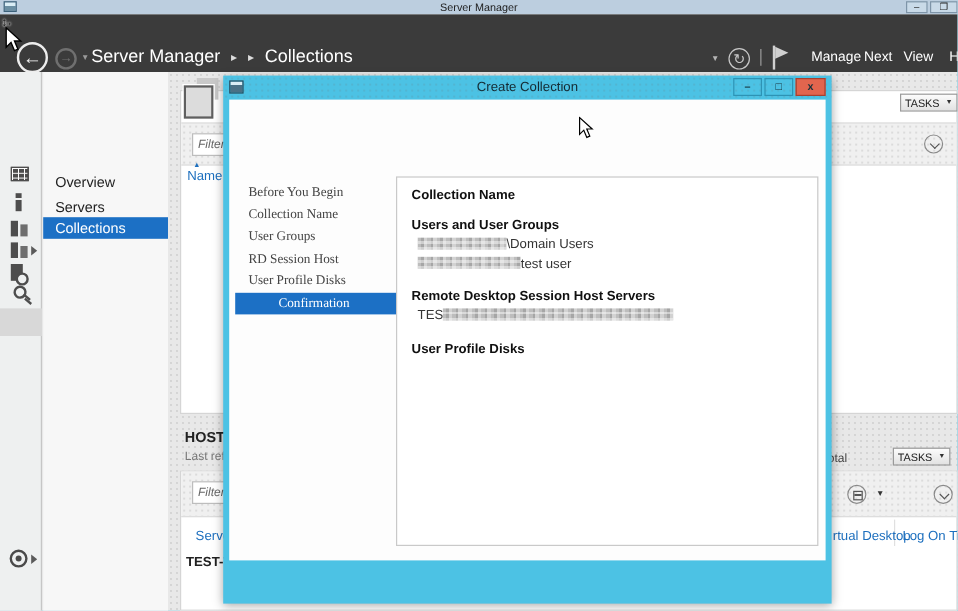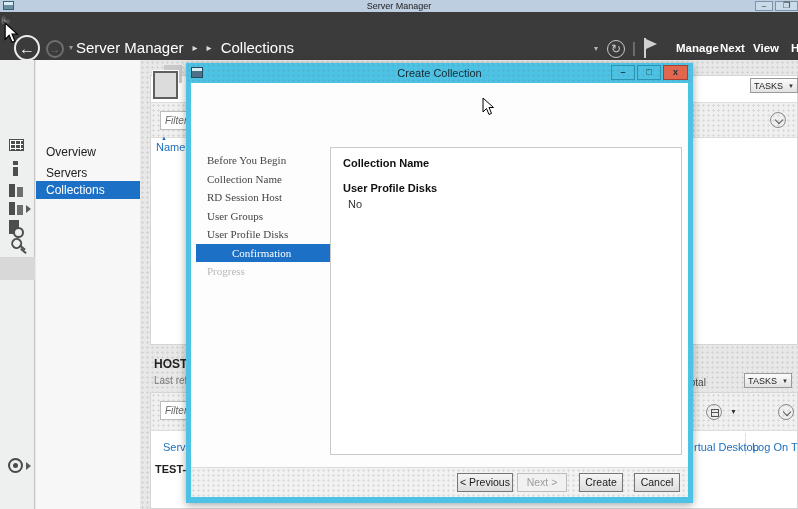--- a/index.html
+++ b/index.html
@@ -21,21 +21,21 @@
   #nav-fwd  { left:46px; top:28px; width:18px; height:18px; border:2px solid #6f6f6f; border-radius:50%; color:#6f6f6f; font-size:11px; line-height:15px; text-align:center; }
   #nav-caret { left:69px; top:31px; font-size:8px; color:#9a9a9a; }
   #breadcrumb { left:76px; top:27px; font-size:15px; display:flex; align-items:center; gap:9px; white-space:nowrap; }
   .crumb-sep { font-size:10px; color:#dcdcdc; }
   #nav-right-caret { left:594px; top:32px; font-size:8px; color:#b5b5b5; }
   #nav-refresh { left:607px; top:28px; width:18px; height:18px; border:1px solid #c8c8c8; border-radius:50%; color:#c8c8c8; font-size:12px; line-height:16px; text-align:center; }
   #nav-sep { left:632px; top:27px; font-size:15px; color:#8a8a8a; }
   #nav-flag { left:644px; top:26px; width:14px; height:20px; }
   #nav-flag::before { content:""; position:absolute; left:0; top:0; width:2px; height:20px; background:#d0d0d0; }
   #nav-flag::after { content:""; position:absolute; left:2px; top:1px; border-top:5px solid transparent; border-bottom:5px solid transparent; border-left:11px solid #d0d0d0; }
-  .nav-menu-item { top:30px; font-size:11.5px; color:#fff; white-space:nowrap;font-weight:bold; }
+  .nav-menu-item { top:30px; font-size:11.5px; color:#fff; white-space:nowrap; }
 
   
   #icon-strip { left:0; top:60px; width:35px; height:449px; background:#eef0f0; border-right:1px solid #c6c6c6; }
   .si { position:absolute; left:9px; }
   .i-grid { width:15px; height:12px; background:linear-gradient(#fff 1px, transparent 1px), linear-gradient(90deg,#fff 1px, transparent 1px), #4d4d4d; background-size:5px 4px; border:1px solid #4d4d4d; }
   .i-local { left:13px; width:5px; height:15px; background:linear-gradient(#4d4d4d 0 4px, #eef0f0 4px 6px, #4d4d4d 6px 100%); }
   .i-srv, .i-srv2 { width:16px; height:14px; }
   .i-srv::before, .i-srv2::before { content:""; position:absolute; left:0; top:0; width:6px; height:13px; background:#4d4d4d; }
   .i-srv::after, .i-srv2::after { content:""; position:absolute; left:8px; top:3px; width:6px; height:10px; background:#6e6e6e; }
   .i-page { width:10px; height:14px; background:#4d4d4d; }
@@ -209,41 +209,42 @@
     <div class="abs" id="dlg-icon"></div>
     <div class="abs" id="dlg-title">Create Collection</div>
     <div class="abs dlg-btn" id="dlg-min">–</div>
     <div class="abs dlg-btn" id="dlg-max">□</div>
     <div class="abs dlg-btn" id="dlg-close">x</div>
   </div>
   <div class="abs" id="dlg-body">
     <div class="abs" id="steps">
       <div class="step">Before You Begin</div>
       <div class="step">Collection Name</div>
+      <div class="step">User Groups</div>
       <div class="step">RD Session Host</div>
-      <div class="step">User Groups</div>
       <div class="step">User Profile Disks</div>
       <div class="step selected">Confirmation</div>
-      <div class="step disabled">Progress</div>
     </div>
     <div class="abs" id="confirm-box">
       <div class="section">
         <div class="section-label">Collection Name</div>
       </div>
       <div class="section">
+        <div class="section-label">Users and User Groups</div>
+        <div class="section-value"><span class="redact rw1"></span><span>\Domain Users</span></div>
+        <div class="section-value"><span class="redact rw2"></span><span>test user</span></div>
+      </div>
+      <div class="section">
+        <div class="section-label">Remote Desktop Session Host Servers</div>
+        <div class="section-value"><span>TES</span><span class="redact rw3"></span></div>
+      </div>
+      <div class="section">
         <div class="section-label">User Profile Disks</div>
-        <div class="section-value">No</div>
       </div>
     </div>
-  </div>
-  <div class="abs dotted" id="dlg-footer">
-    <button class="dlg-action" id="btn-prev">&lt; Previous</button>
-    <button class="dlg-action" id="btn-next">Next &gt;</button>
-    <button class="dlg-action" id="btn-create">Create</button>
-    <button class="dlg-action" id="btn-cancel">Cancel</button>
   </div>
 </div>
 
 <div class="abs" id="move-glyph">
     <span>↔</span>
     <span>↕</span>
   </div>
 <svg class="abs cursor" style="left:4px; top:22px" width="15" height="22" viewBox="0 0 13 19">
   <path d="M1 1 L1 15 L4.5 11.5 L7 17.5 L9.5 16.4 L7 10.5 L11.5 10.5 Z" fill="#fff" stroke="#000" stroke-width="1"></path>
 </svg>

